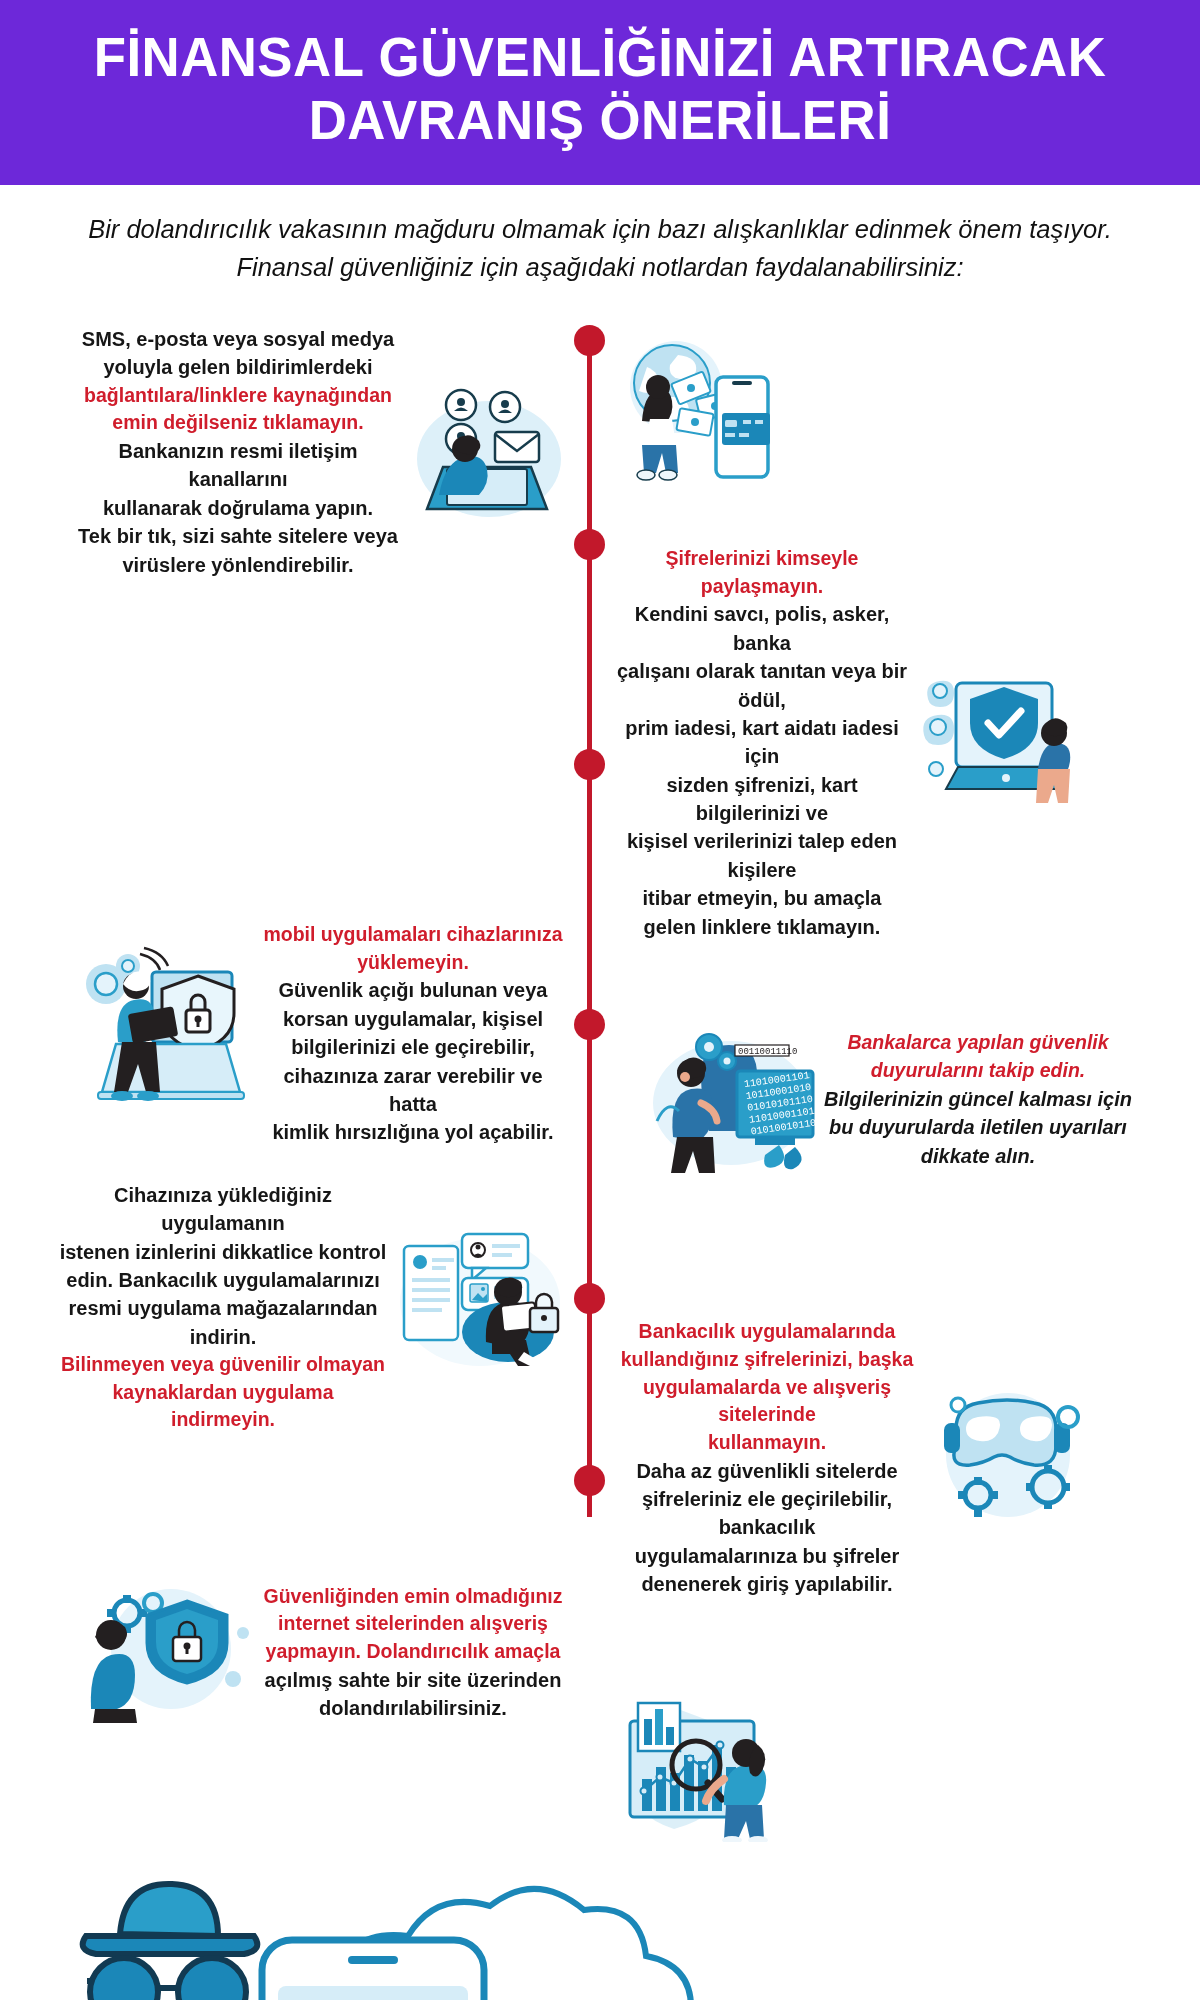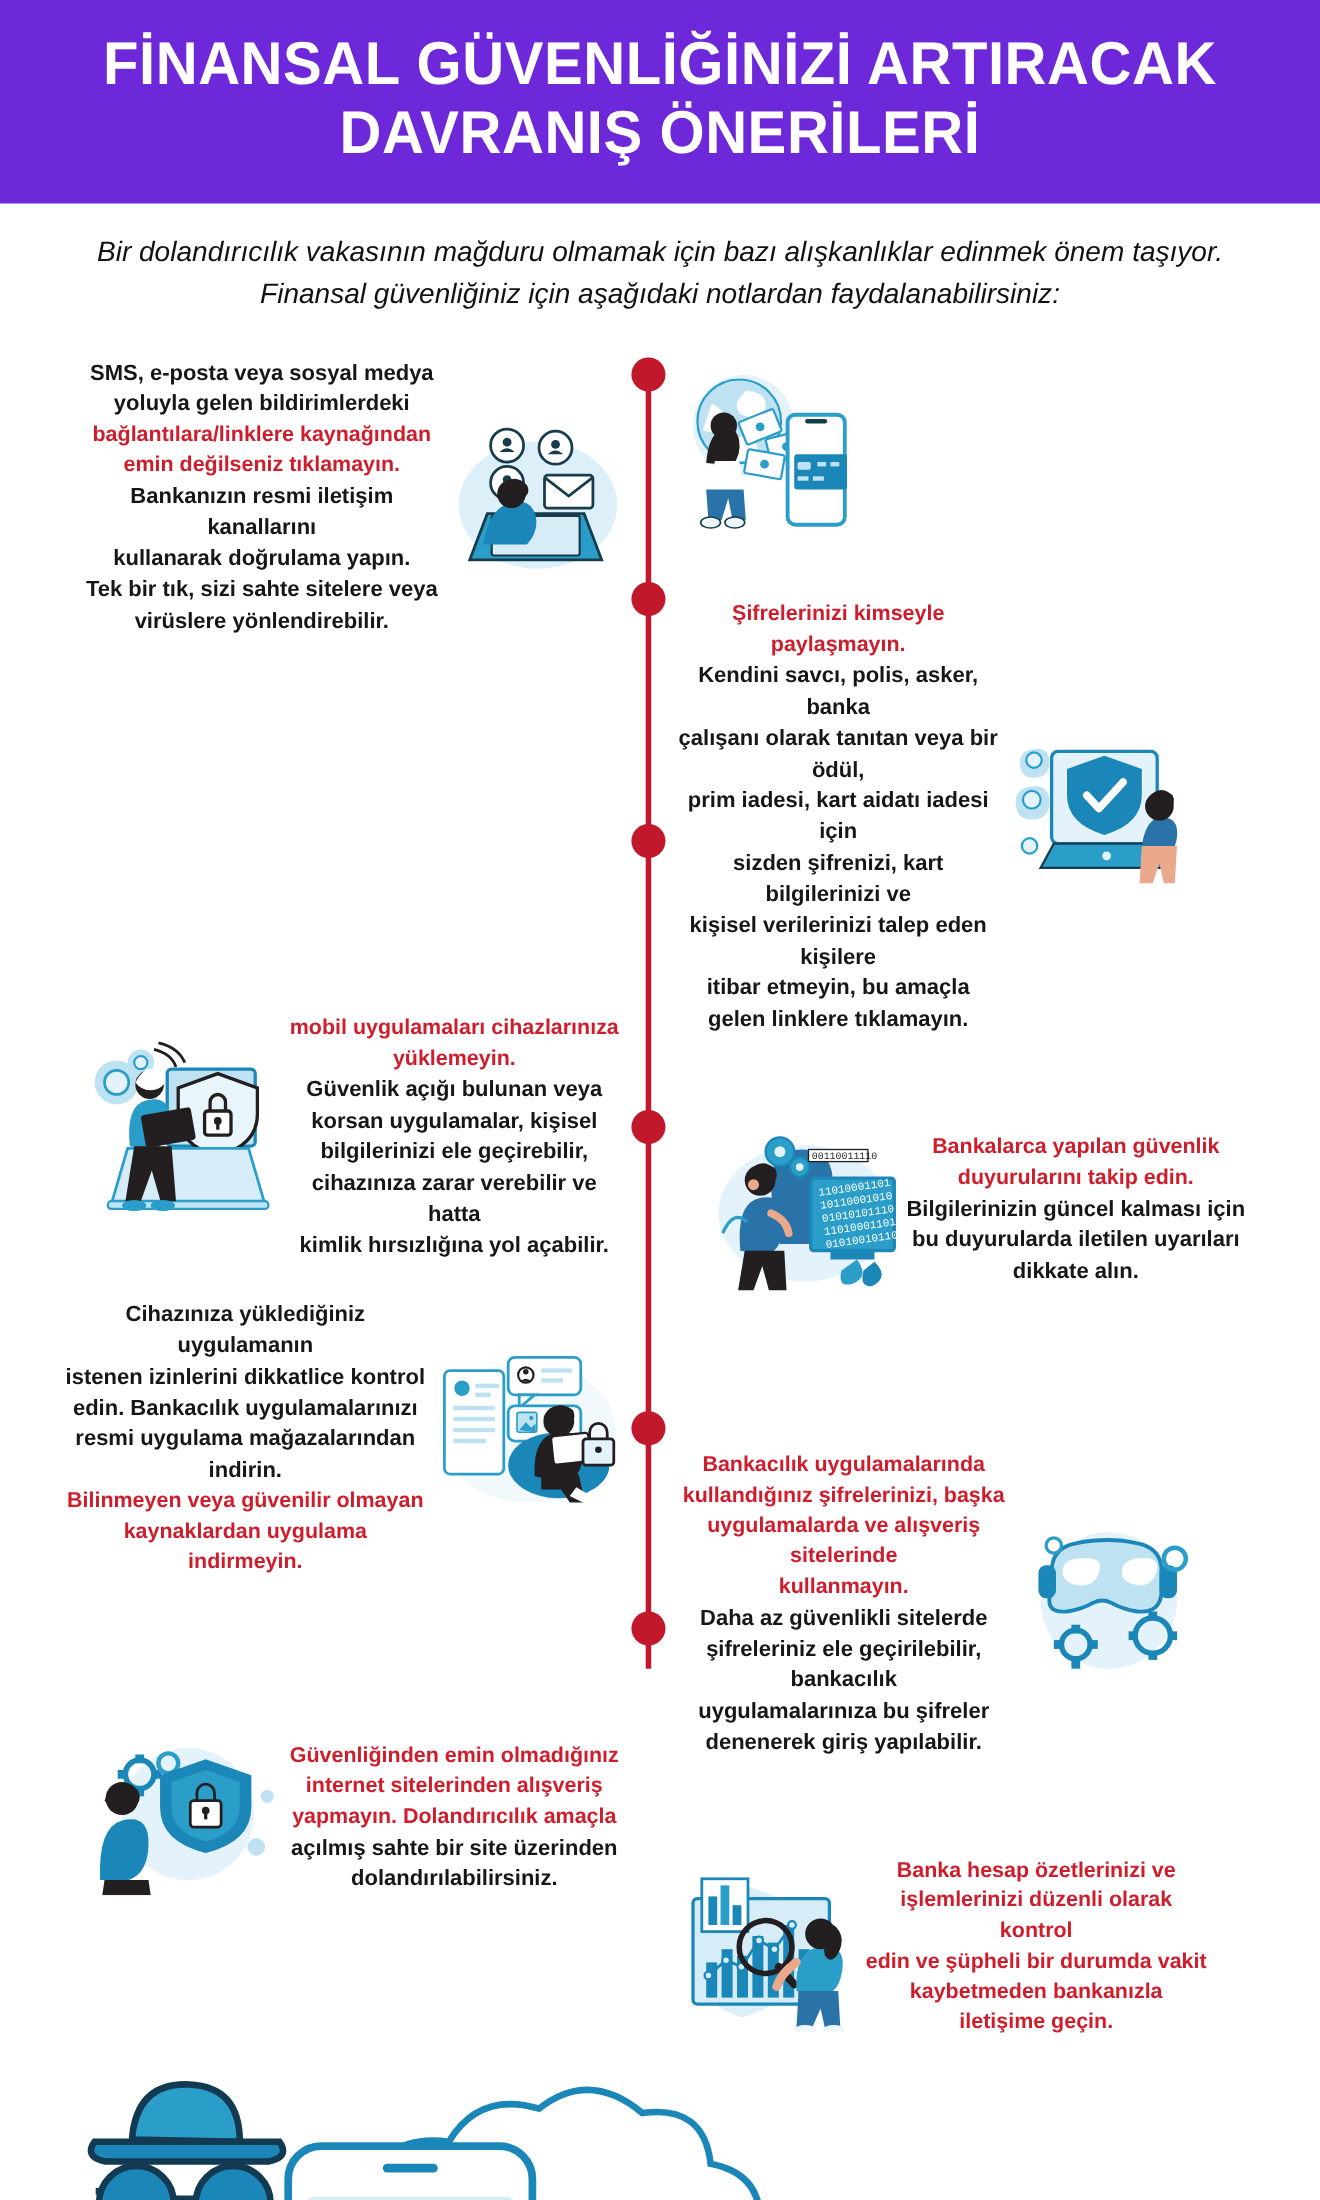--- a/index.html
+++ b/index.html
@@ -306,21 +306,21 @@
           <circle cx="48" cy="48" r="14" fill="#231f20"></circle>
           <path d="M34 46 q12 -22 28 -8 q4 10 -6 14 q-14 4 -22 -6z" fill="#231f20"></path>
           <path d="M34 112 h36 l2 36 h-16 l-6 -22 l-8 22 h-14z" fill="#231f20"></path>
           <path d="M58 78 q14 6 16 18" fill="none" stroke="#eba98c" stroke-width="7" stroke-linecap="round"></path>
           <circle cx="42" cy="52" r="5" fill="#eba98c"></circle>
           <path d="M14 96 q10 -22 22 -10" fill="none" stroke="#2a9ec9" stroke-width="3"></path>
           <path d="M136 120 q12 16 -4 22 q-14 4 -10 -12z" fill="#2a9ec9"></path>
           <path d="M152 122 q14 14 -2 22 q-12 2 -8 -14z" fill="#1b87b8"></path>
         </svg>
       </div>
-      <div class="txt" style="width:310px;">
+      <div class="txt" style="width:310px;font-style:italic;">
         <p class="lead">Bankalarca yapılan güvenlik</p>
         <p class="lead">duyurularını takip edin.</p>
         <p class="body">Bilgilerinizin güncel kalması için</p>
         <p class="body">bu duyurularda iletilen uyarıları</p>
         <p class="body">dikkate alın.</p>
       </div>
     </div>
   </div>
 
   <div class="row" style="margin-top:-14px;">
@@ -491,27 +491,20 @@
           <path d="M96 96 l14 16" stroke="#231f20" stroke-width="7" stroke-linecap="round"></path>
           <path d="M112 118 q-2 -38 22 -40 q22 -2 20 18 q-2 24 -18 26z" fill="#2a9ec9"></path>
           <circle cx="134" cy="66" r="14" fill="#231f20"></circle>
           <path d="M146 58 q12 10 4 26 q-6 10 -12 2 q-4 -18 8 -28z" fill="#231f20"></path>
           <path d="M114 118 h36 l2 34 h-14 l-4 -18 l-8 18 h-14z" fill="#2a73a8"></path>
           <path d="M112 92 q-14 10 -18 22" fill="none" stroke="#eba98c" stroke-width="8" stroke-linecap="round"></path>
           <ellipse cx="120" cy="153" rx="10" ry="4" fill="#eef6fb"></ellipse>
           <ellipse cx="146" cy="153" rx="10" ry="4" fill="#eef6fb"></ellipse>
         </svg>
       </div>
-      <div class="txt" style="width:310px;">
-        <p class="lead">Banka hesap özetlerinizi ve</p>
-        <p class="lead">işlemlerinizi düzenli olarak kontrol</p>
-        <p class="lead">edin ve şüpheli bir durumda vakit</p>
-        <p class="lead">kaybetmeden bankanızla</p>
-        <p class="lead">iletişime geçin.</p>
-      </div>
     </div>
   </div>
 </div>
 
 <div class="footer">
   <svg width="1200" height="392" viewBox="0 0 1200 392">
 
     <g>
       <path d="M330 128 q18 -56 78 -48 q28 -46 82 -30 q46 -36 94 4 q56 -8 62 46 q52 10 44 66 q-8 52 -66 50 H372 q-58 -2 -58 -46 q0 -34 16 -42z" fill="none" stroke="#1b87b8" stroke-width="6"></path>
       <path d="M630 188 l82 -28 l82 28 v60 q0 62 -82 86 q-82 -24 -82 -86z" fill="#fff" stroke="#1b87b8" stroke-width="7"></path>

